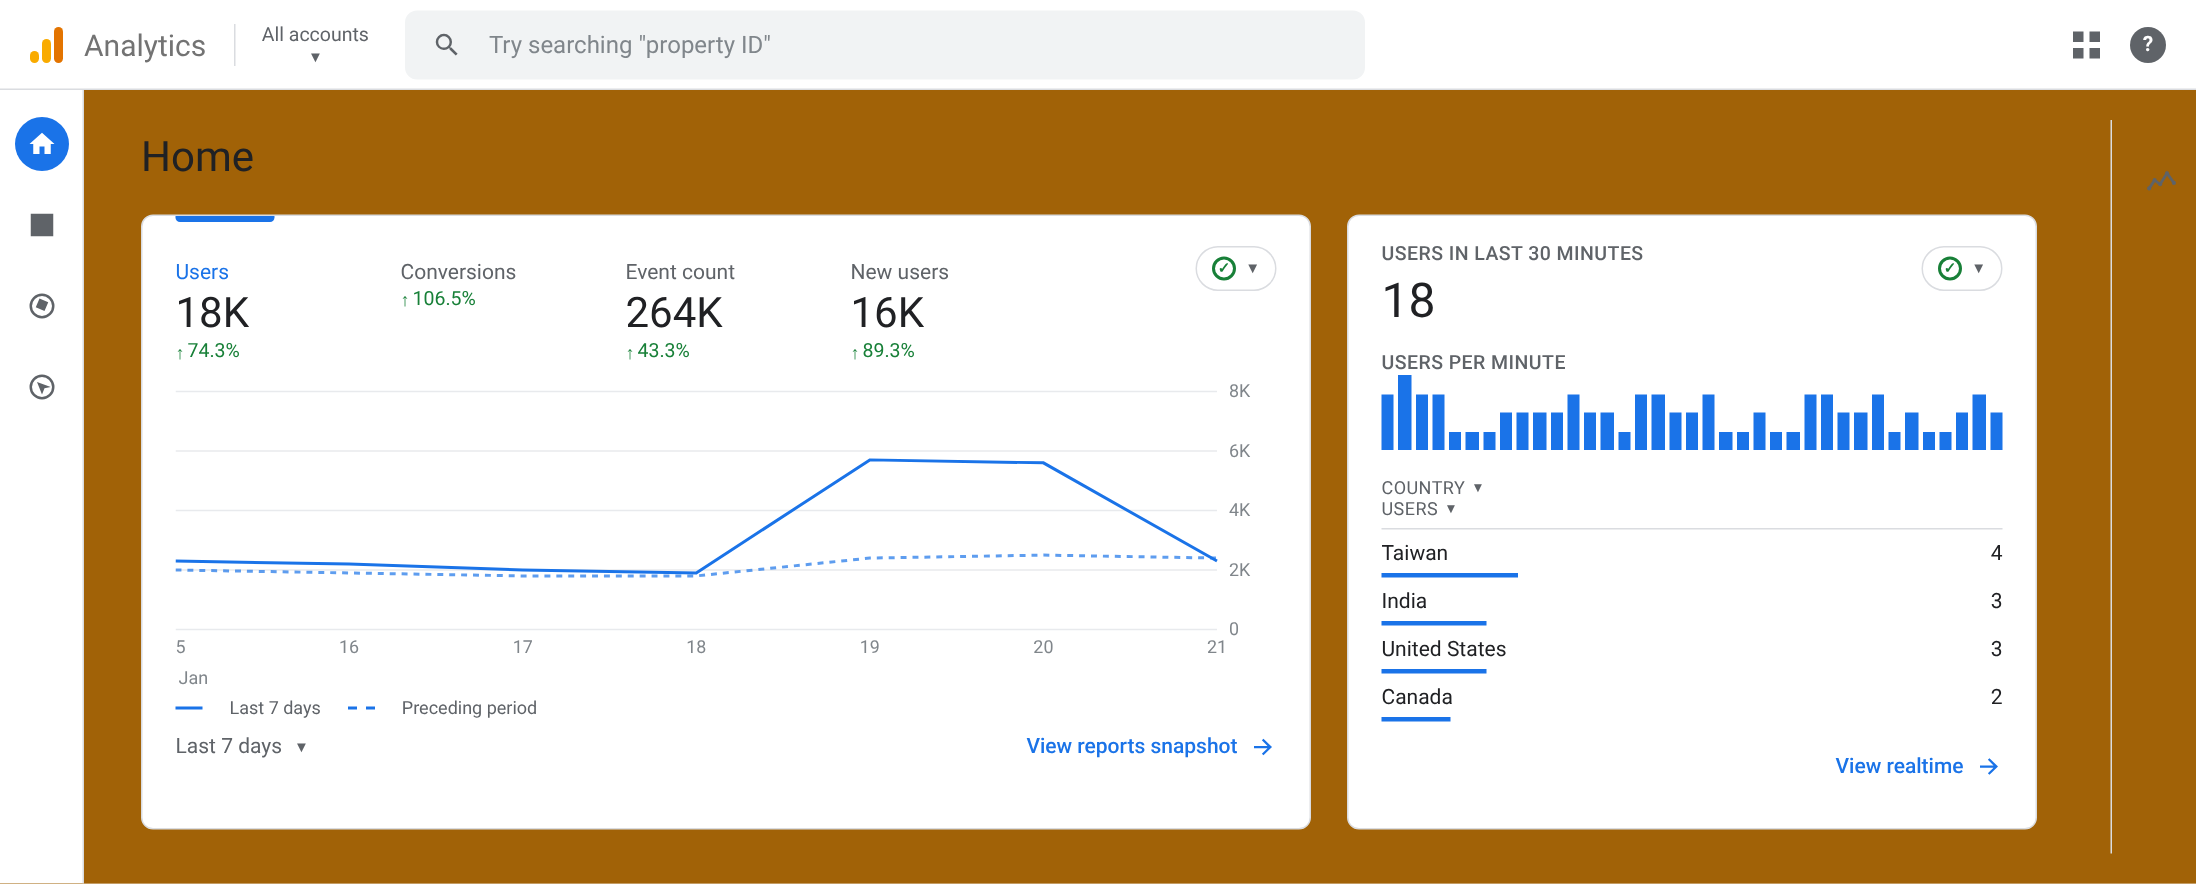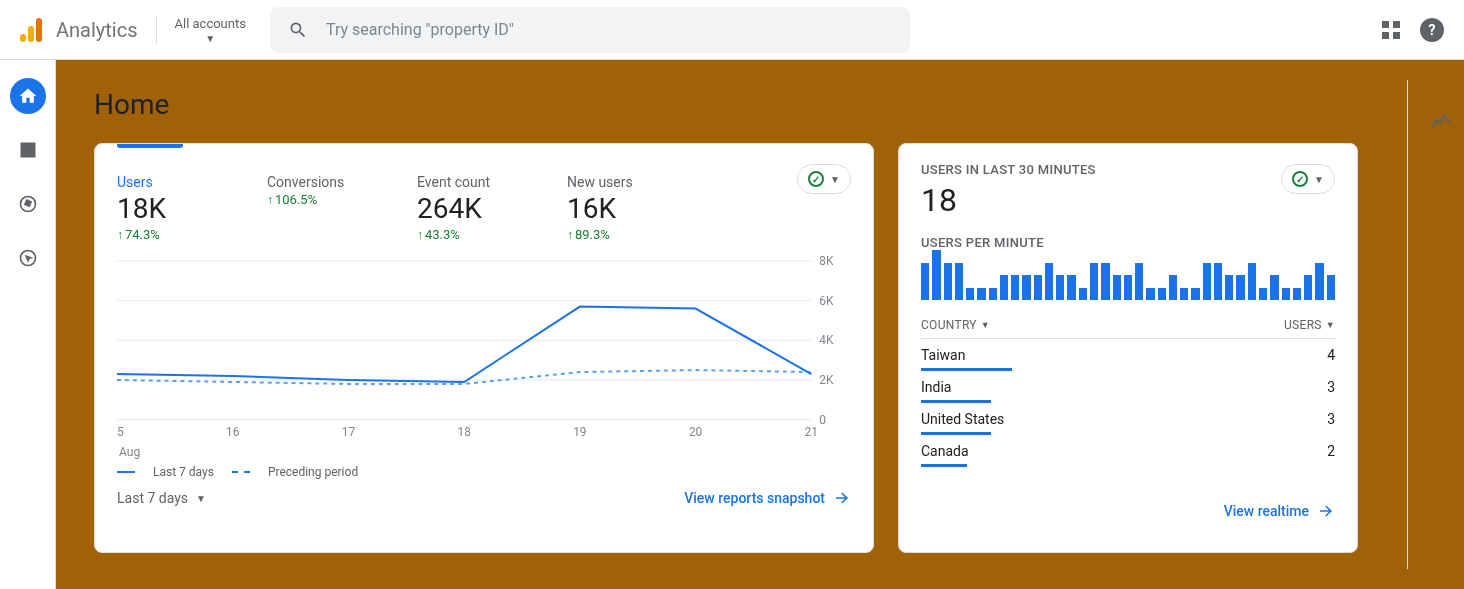--- a/index.html
+++ b/index.html
@@ -59,21 +59,21 @@
   .legend-swatch.dash{border-top:2px dashed #1a73e8;}
   .card-foot{display:flex;justify-content:space-between;align-items:center;margin-top:10px;}
   .period-sel{font-size:14px;color:#5f6368;display:flex;align-items:center;gap:8px;cursor:pointer;}
   .link{color:#1a73e8;font-size:14px;font-weight:500;display:flex;align-items:center;gap:8px;cursor:pointer;}
   .link svg{width:18px;height:18px;fill:#1a73e8;}
   
   .c2-title{font-size:13px;letter-spacing:.3px;color:#5f6368;font-weight:500;}
   .c2-big{font-size:32px;margin-top:4px;margin-bottom:16px;}
   .spark-box{height:50px;display:flex;align-items:flex-end;gap:3px;margin-bottom:18px;}
   .spark-box span{flex:1;background:#1a73e8;}
-  .tbl-head{display:flex;justify-content:space-between;border-bottom:1px solid #dadce0;padding-bottom:6px;margin-bottom:0;font-size:12px;color:#5f6368;letter-spacing:.3px;}
+  .tbl-head{display:flex;justify-content:space-between;border-bottom:1px solid #dadce0;padding-bottom:6px;margin-bottom:0;font-size:12px;color:#5f6368;letter-spacing:.3px;flex-direction:column;}
   .tbl-head span{display:flex;align-items:center;gap:4px;}
   .tbl-row{display:flex;justify-content:space-between;align-items:center;padding:8px 0;font-size:14px;position:relative;}
   .tbl-row .bar{position:absolute;bottom:0;left:0;height:3px;background:#1a73e8;}
   .card2 .link-foot{position:absolute;bottom:32px;right:22px;}
   
   .insights-sep{position:absolute;top:20px;right:56px;bottom:20px;border-left:1px solid #dadce0;}
   .insights-icon{position:absolute;top:50px;right:12px;}
   .insights-icon svg{width:22px;height:22px;fill:#5f6368;}
 </style>
 </head>
@@ -197,21 +197,21 @@
                 <text x="233.33333333333331" y="181">17</text>
                 <text x="350" y="181">18</text>
                 <text x="466.66666666666663" y="181">19</text>
                 <text x="583.3333333333334" y="181">20</text>
                 <text x="700" y="181">21</text>
               </g>
             <path class="line-solid" id="line-cur" d="M0 119 L116.66666666666666 121 L233.33333333333331 125 L350 127 L466.66666666666663 51 L583.3333333333334 53 L700 119"></path>
             <path class="line-dash" id="line-prev" d="M0 125 L116.66666666666666 127 L233.33333333333331 129 L350 129 L466.66666666666663 117 L583.3333333333334 115 L700 117"></path>
           </svg>
         </div>
-        <div style="font-size:12px;color:#80868b;margin-top:4px;margin-left:2px;">Aug</div>
+        <div style="font-size:12px;color:#80868b;margin-top:4px;margin-left:2px;">Jan</div>
 
         <div class="legend">
           <span class="legend-swatch"></span>
           <span>Last 7 days</span>
           <span class="legend-swatch dash"></span>
           <span>Preceding period</span>
         </div>
 
         <div class="card-foot">
           <div class="period-sel">

